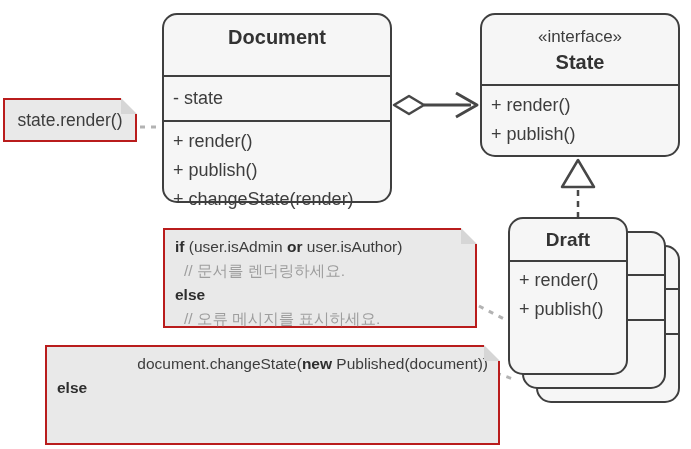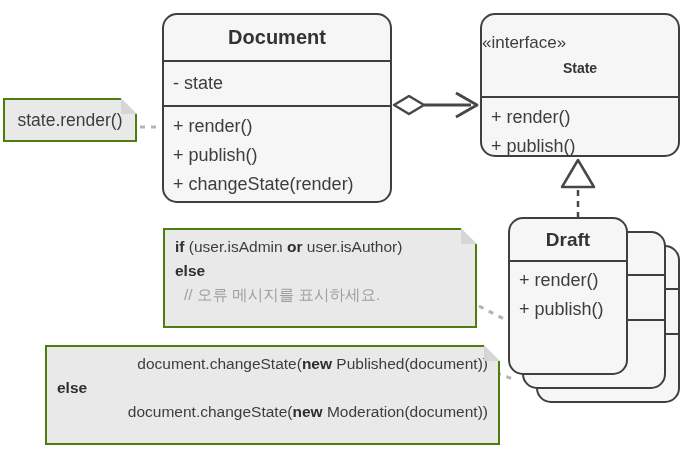--- a/index.html
+++ b/index.html
@@ -18,40 +18,40 @@
   .uml-title {
     font-weight:bold; color:#333333; font-size:20px;
     display:flex; align-items:center; justify-content:center;
     box-sizing:border-box;
   }
   .uml-sec { box-sizing:border-box; border-top:2.5px solid #3f3f3f; padding:5px 0 0 9px; }
   .uml-row { font-size:18px; line-height:29px; white-space:nowrap; }
 
   .doc-box   { left:162px; top:13px;  width:230px; height:190px; }
   .doc-title { height:45px; }
-  .doc-attrs { height:45px; padding-top:7px; }
+  .doc-attrs { height:45px; padding-top:7px;margin-top:15px; }
   .state-box   { left:480px; top:13px; width:200px; height:144px; }
-  .state-head  { height:81px; display:flex; flex-direction:column; justify-content:center; }
+  .state-head  { height:69px; display:flex; flex-direction:column; align-items:center; justify-content:center; }
   .stereo      { font-size:17px; color:#3d3d3d; line-height:24px; }
-  .state-head .uml-title { font-size:14px; height:auto; line-height:26px; }
+  .state-head .uml-title { font-size:20px; height:auto; line-height:26px; }
 
   
   .draft-card { left:508px; top:217px; width:120px; height:158px; }
   .stack-mid  { left:522px; top:231px; width:144px; height:158px; }
   .stack-back { left:536px; top:245px; width:144px; height:158px; }
   .stack-div  { position:absolute; left:0; right:0; height:0; border-top:2.5px solid #3f3f3f; }
   .stack-div.d1 { top:41px; } .stack-div.d2 { top:86px; }
   .draft-title { height:41px; font-size:19px; }
   .draft-attrs { height:45px; padding-top:6px; }
   .draft-methods { padding-top:4px; }
 
   
   .note {
     position:absolute; box-sizing:border-box;
-    background:#e9e9e9; border:2px solid #4d7c0f; color:#3d3d3d;
+    background:#e9e9e9; border:2px solid #b91c1c; color:#3d3d3d;
   }
   .fold {
     position:absolute; top:-2px; right:-2px; width:0; height:0;
     border-style:solid; border-width:0 16px 16px 0;
     border-color:#ffffff #ffffff #d6d6d6 #dfdfdf;
   }
   .note-call { left:3px; top:98px; width:134px; height:44px;
     display:flex; align-items:center; justify-content:center;
     font-size:17.5px; white-space:nowrap; }
   .note-code { font-size:15.5px; padding:5px 10px 11px 10px; }
@@ -121,24 +121,24 @@
   </div>
 
   <div class="note note-call">
     <i class="fold"></i>
     <span>state.render()</span>
   </div>
 
   <div class="note note-code note-render">
     <i class="fold"></i>
   <div class="code-line"><b>if</b><span> (user.isAdmin </span><b>or</b><span> user.isAuthor)</span></div>
+      <div class="code-line comment"><span>// 문서를 렌더링하세요.</span></div>
       <div class="code-line"><b>else</b></div>
       <div class="code-line comment"><span>// 오류 메시지를 표시하세요.</span></div>
     </div>
 
   <div class="note note-code note-publish">
     <i class="fold"></i>
       <div class="code-line indent"><span>document.changeState(</span><b>new</b><span> Published(document))</span></div>
       <div class="code-line"><b>else</b></div>
-      <div class="code-line indent"><span>document.changeState(</span><b>new</b><span> Moderation(document))</span></div>
     </div>
 
 </div>
 
 </body></html>

